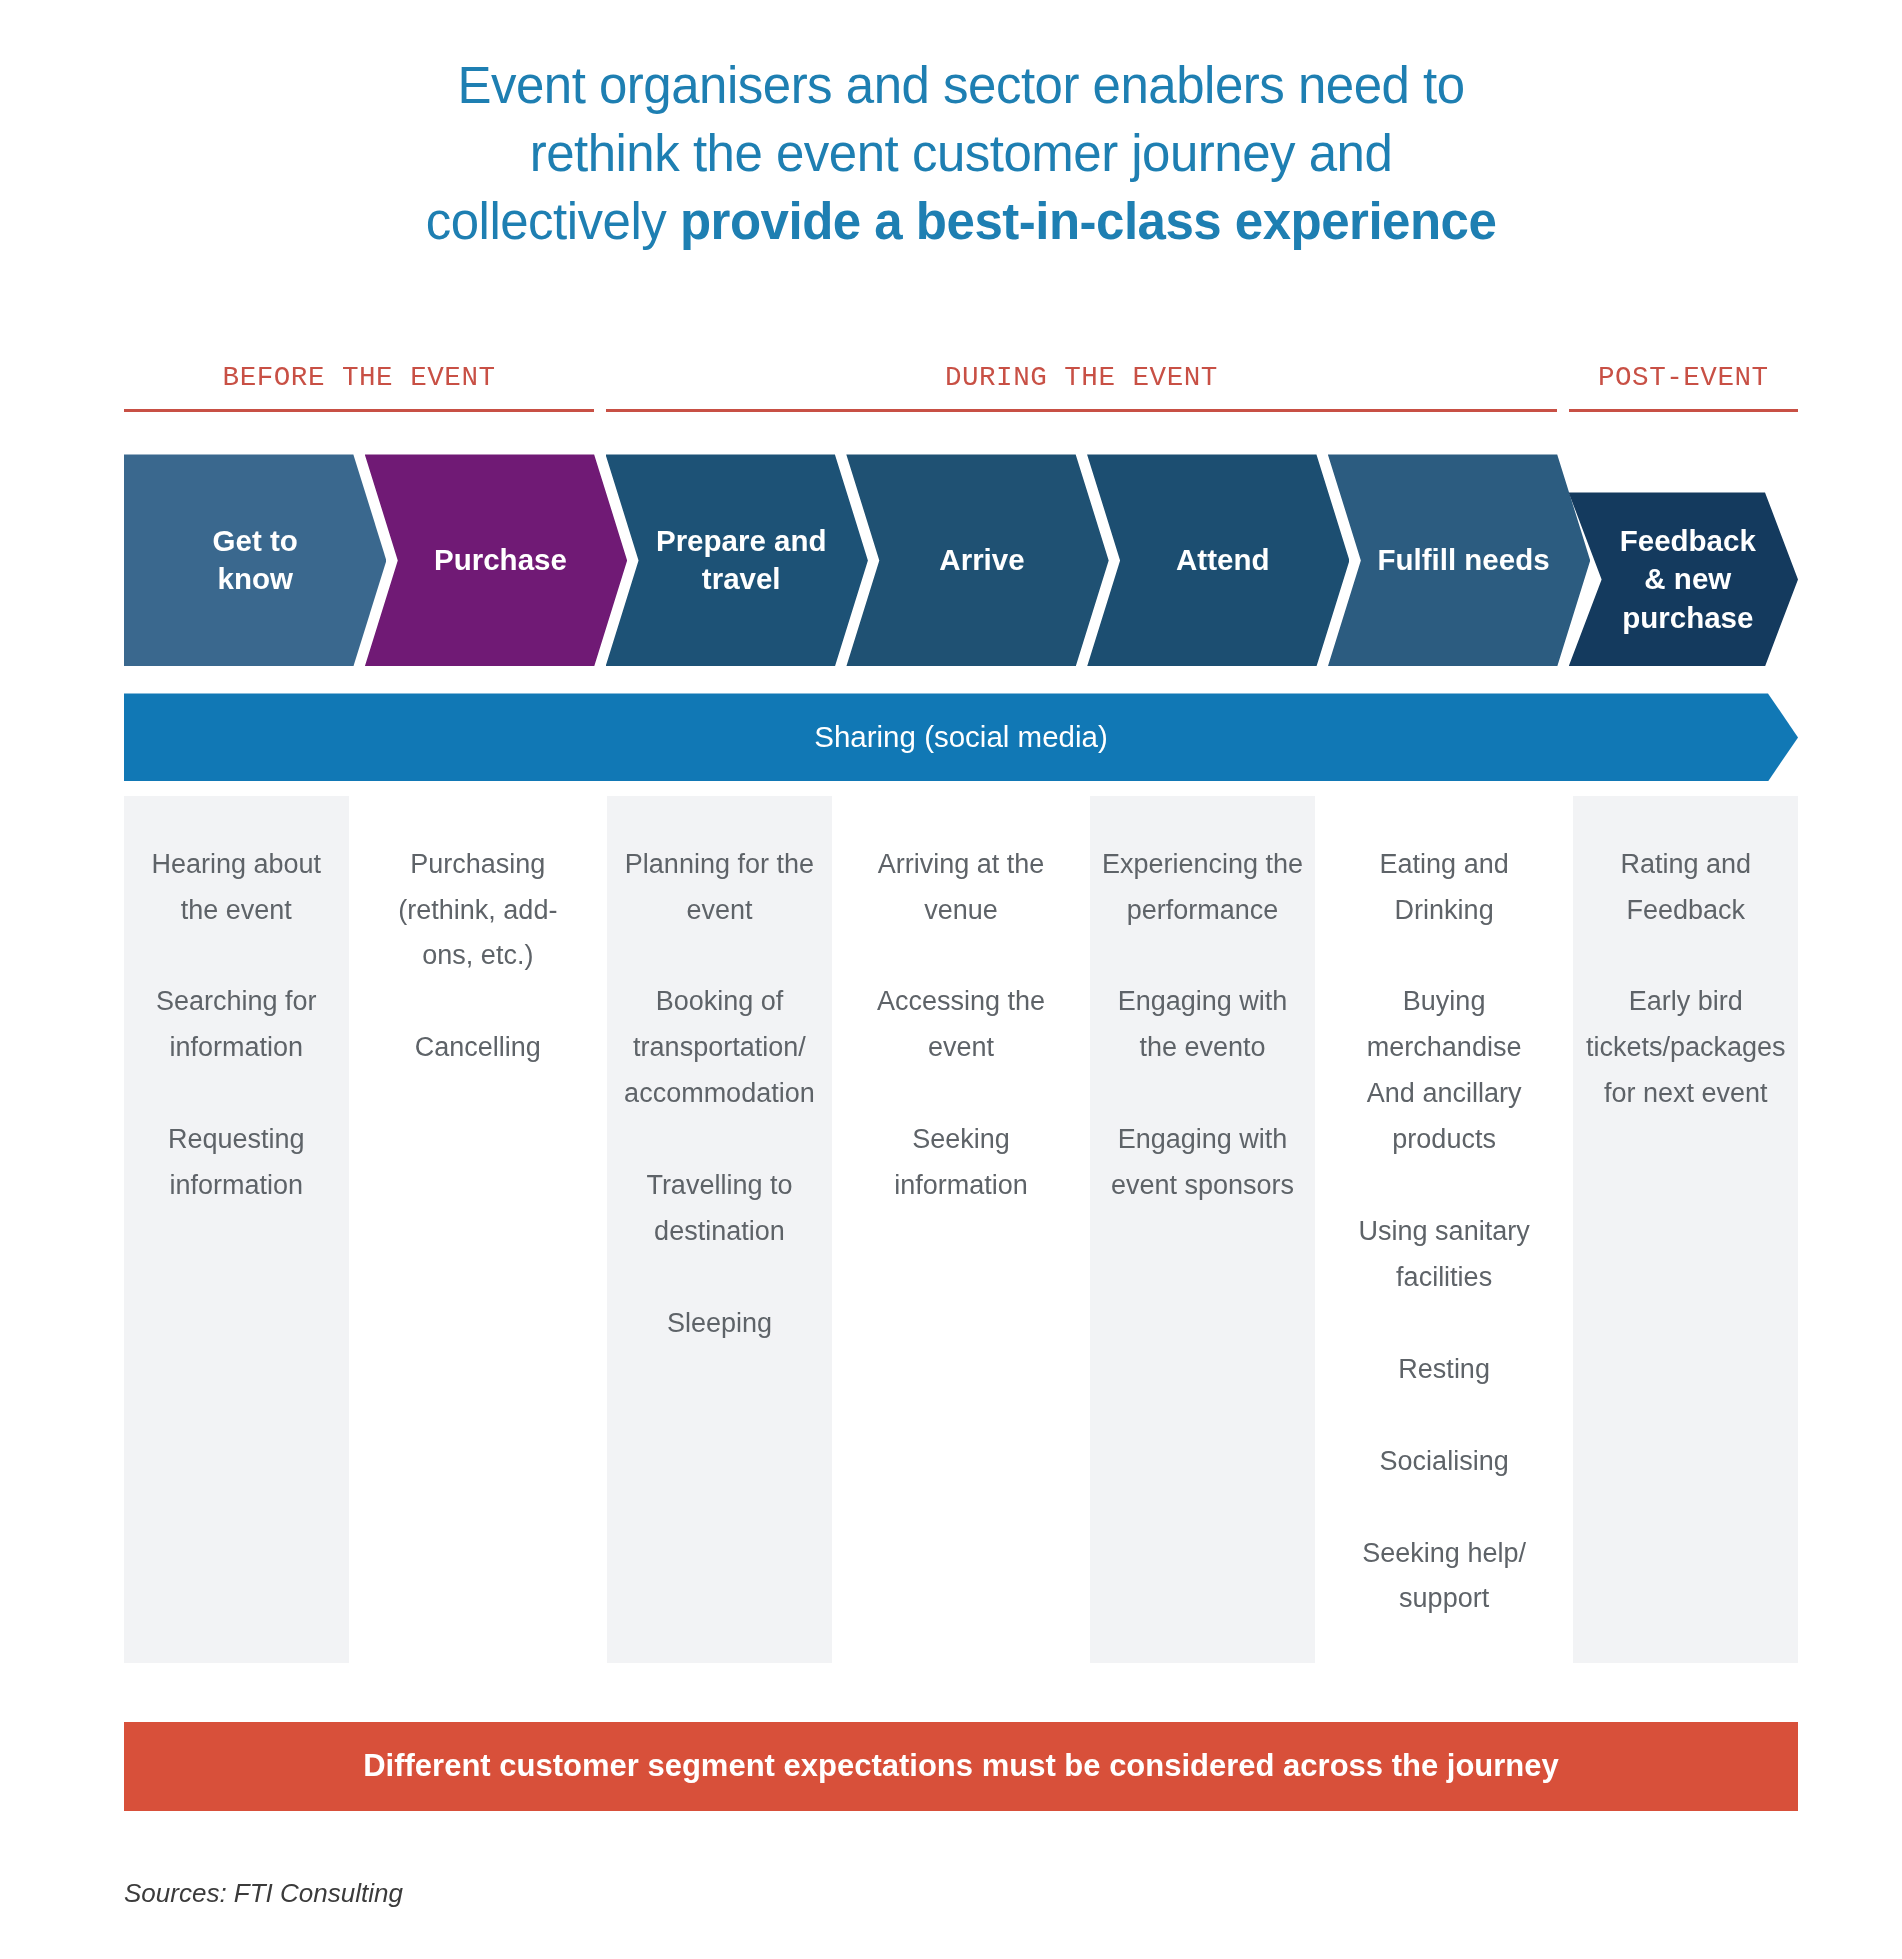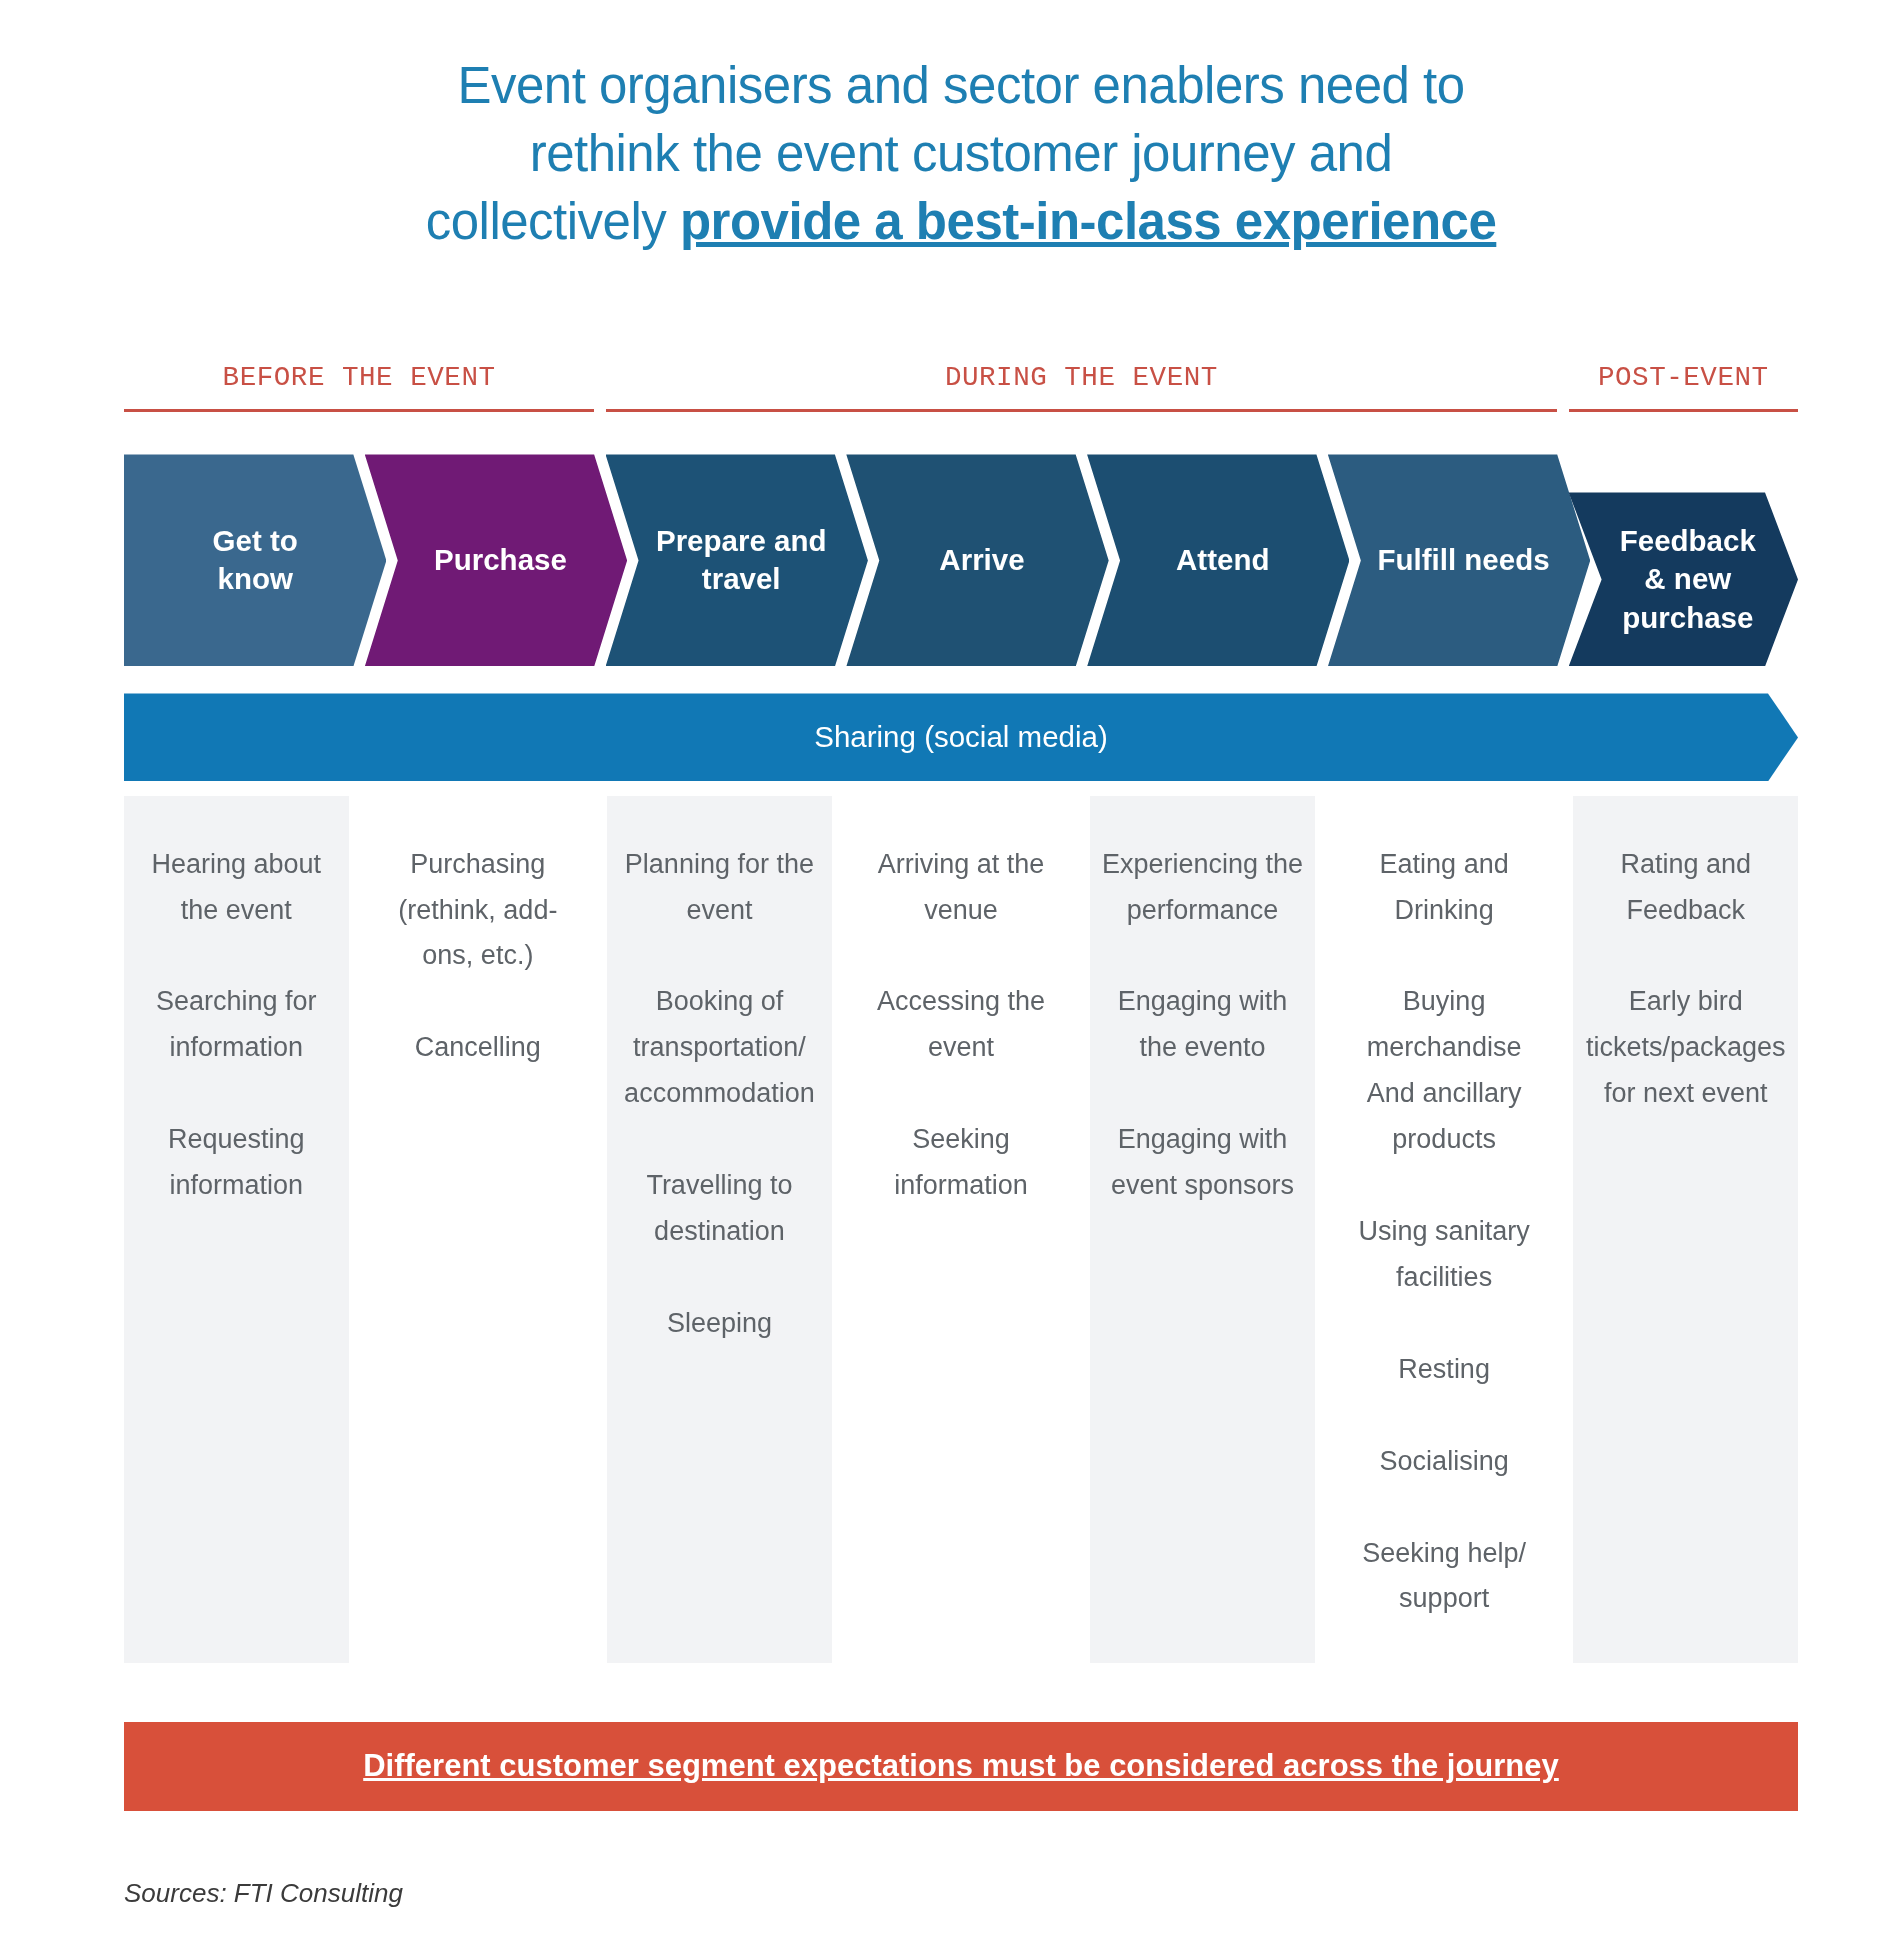--- a/index.html
+++ b/index.html
@@ -8,21 +8,21 @@
     font-family:"Liberation Sans",sans-serif;
   }
   .content{margin-left:124px;width:1674px;}
 
   
   .title{
     margin-top:52px;text-align:center;
     font-size:51px;font-weight:300;line-height:1.33;
     color:#1e7fb2;letter-spacing:-0.5px;
   }
-  .title .bold-part{font-weight:700;text-decoration:underline;}
+  .title .bold-part{font-weight:700;}
 
   
   .phase-row{
     display:grid;grid-template-columns:repeat(7,1fr);gap:11.4px;
     margin-top:107px;
   }
   .phase{text-align:center;}
   .phase-label{
     font-size:27.6px;font-weight:500;letter-spacing:0.5px;
     color:#c85045;
@@ -68,21 +68,21 @@
     text-align:center;font-size:27px;line-height:1.7;color:#5e6368;
   }
   .activity-col.gray{background:#f2f3f5;}
   .col-item{margin-bottom:46px;}
   .col-item:last-child{margin-bottom:0;}
 
   
   .bottom-banner{
     margin-top:59px;height:89px;background:#d8503a;
     display:flex;align-items:center;justify-content:center;
-    color:#ffffff;font-weight:700;font-size:31px;text-decoration:underline;
+    color:#ffffff;font-weight:700;font-size:31px;
   }
 
   
   .source-note{
     margin-top:67px;font-style:italic;font-size:26px;color:#3b3b3b;
     text-align:left;
   }
 </style>
 </head>
 <body>

